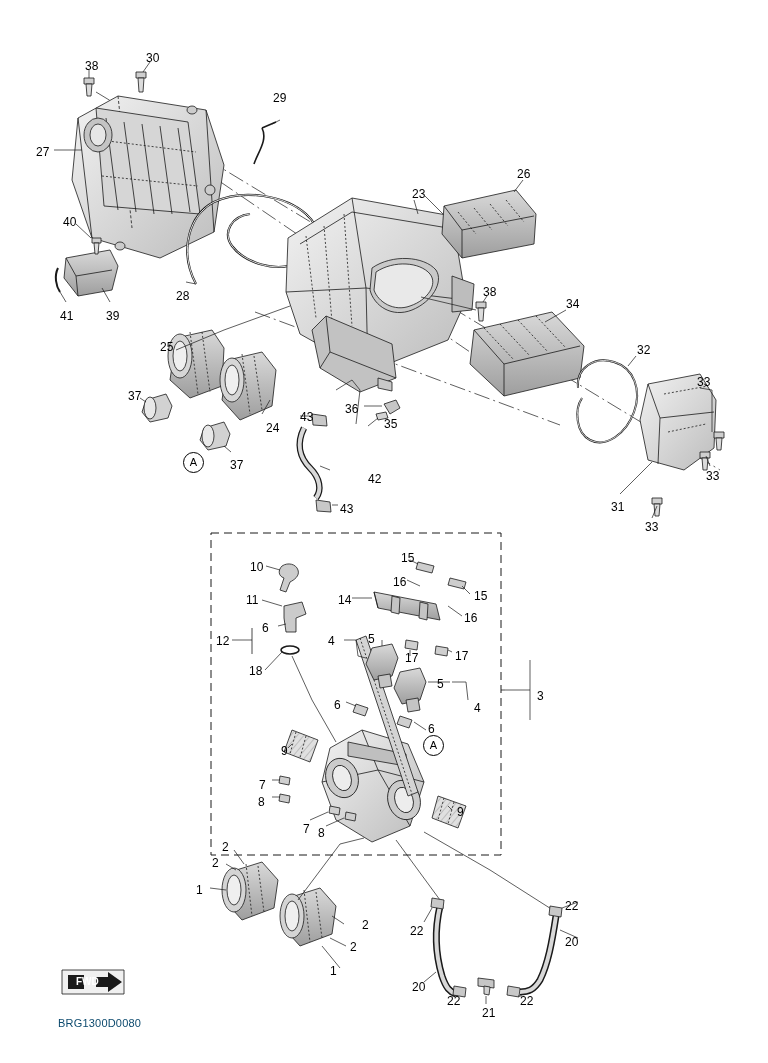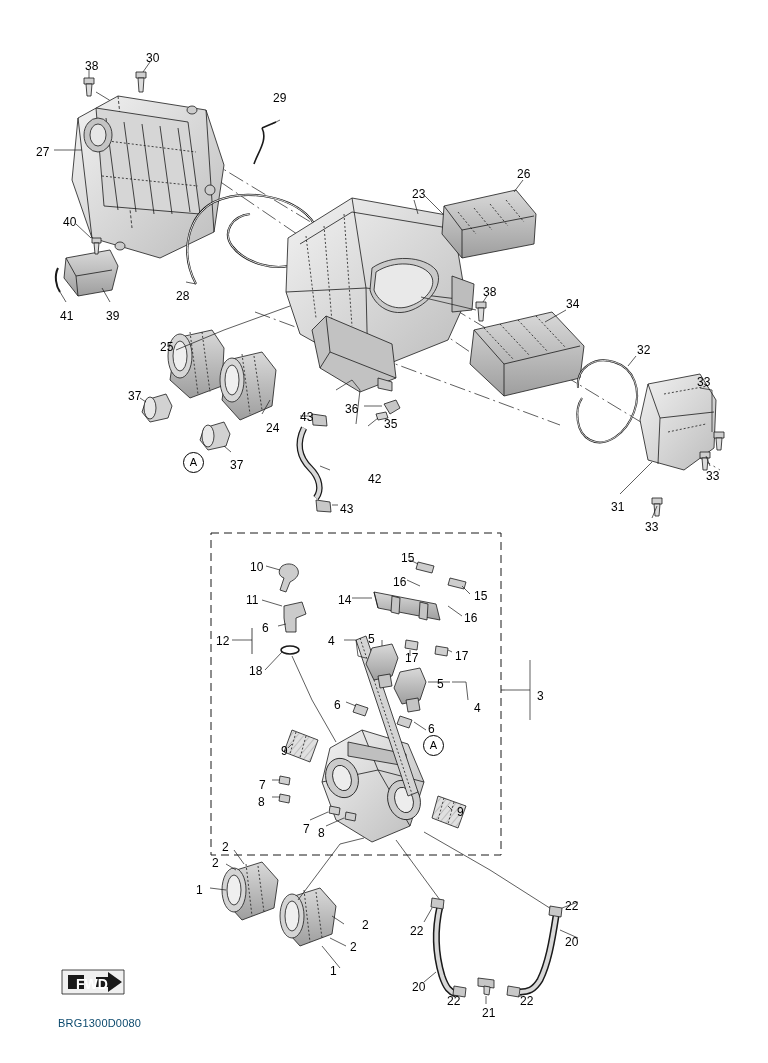--- a/index.html
+++ b/index.html
@@ -489,14 +489,14 @@
       <div class="callout" style="left: 482px; top: 1007px;">21</div>
       <div class="callout" style="left: 520px; top: 995px;">22</div>
     </div>
 
   <div id="marker-layer">
       <div class="circ-a" style="left: 183px; top: 452px;">A</div>
       <div class="circ-a" style="left: 423px; top: 735px;">A</div>
     </div>
 
   <div class="part-code">BRG1300D0080</div>
-  <div style="position:absolute;left:76px;top:976px;font-size:14px;color:#ffffff;font-weight:bold;">FWD</div>
+  <div style="position:absolute;left:76px;top:976px;font-size:10px;color:#ffffff;font-weight:bold;">FWD</div>
 </div>
 
 </body></html>

